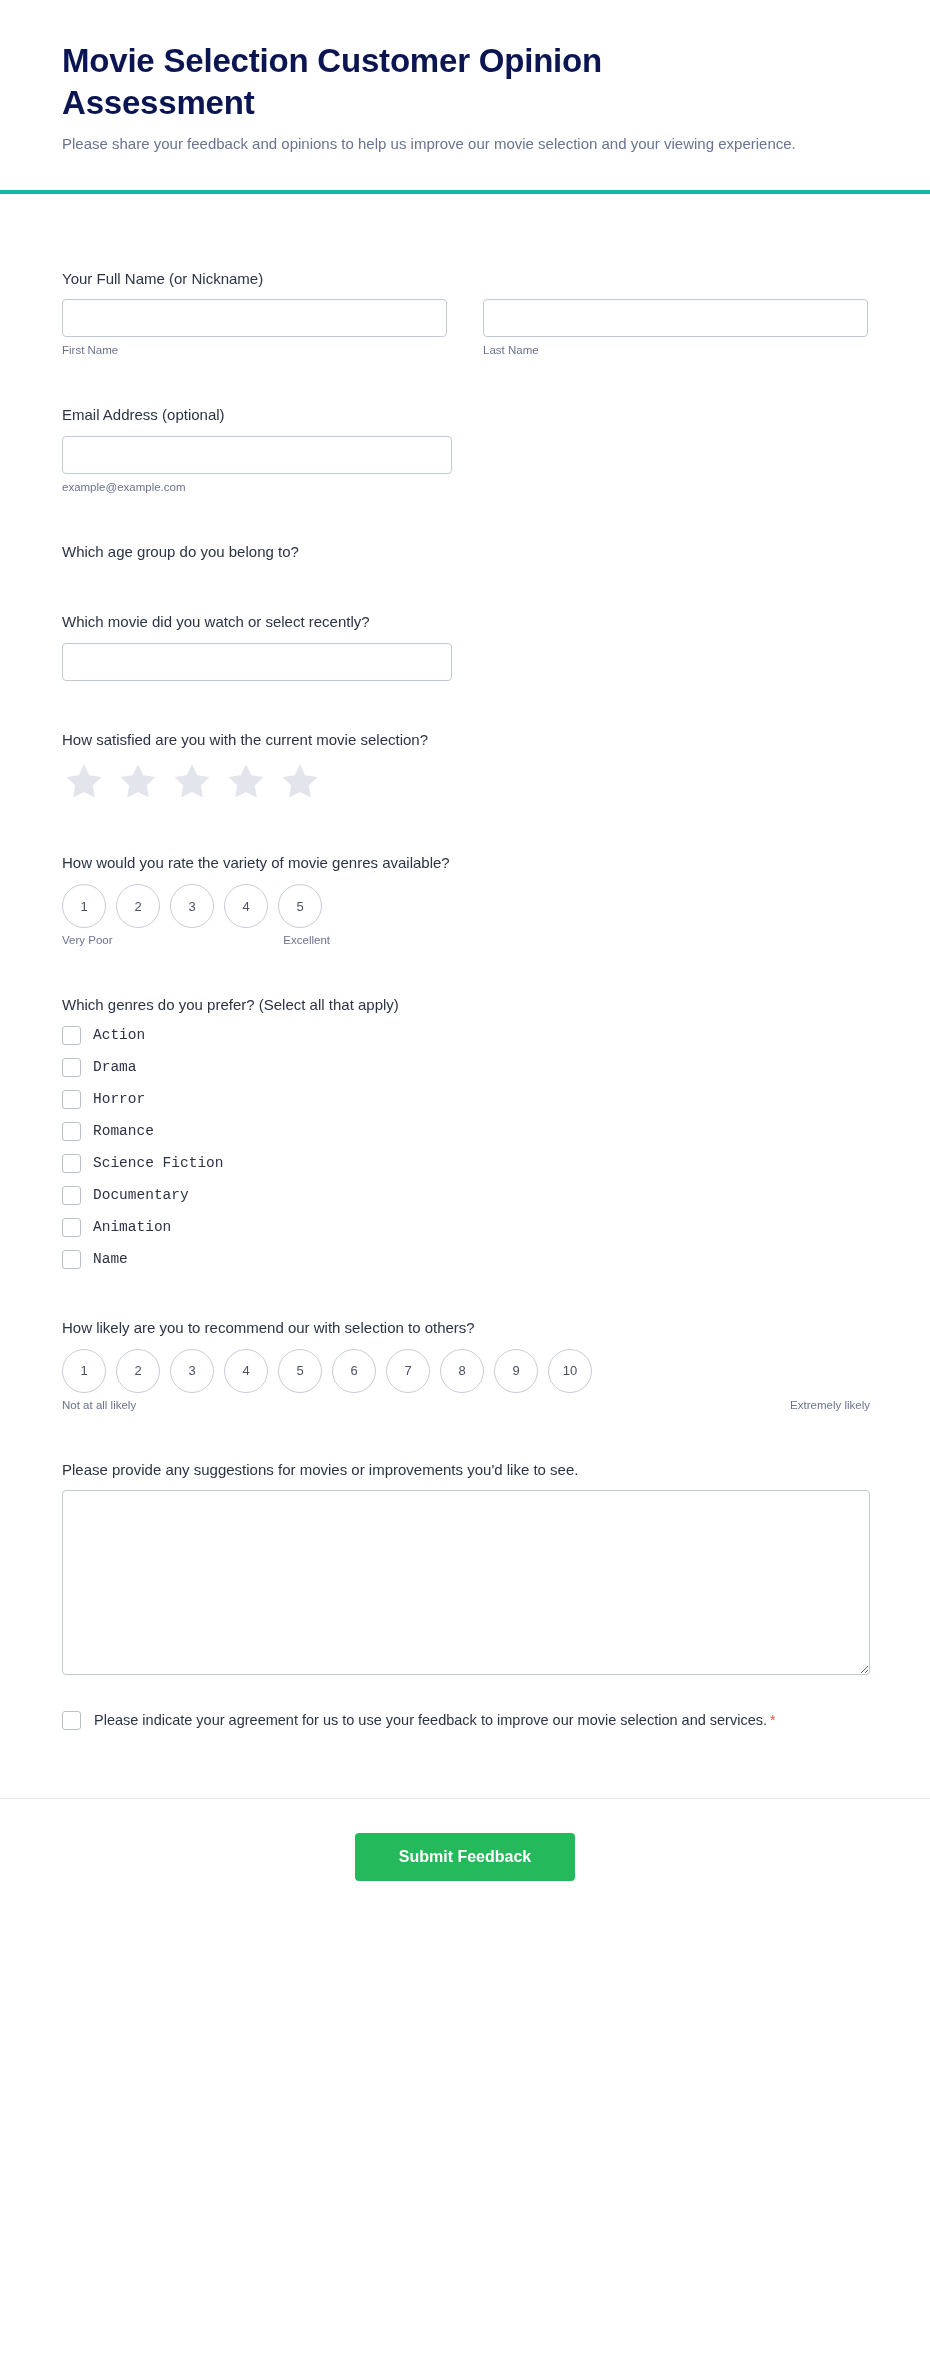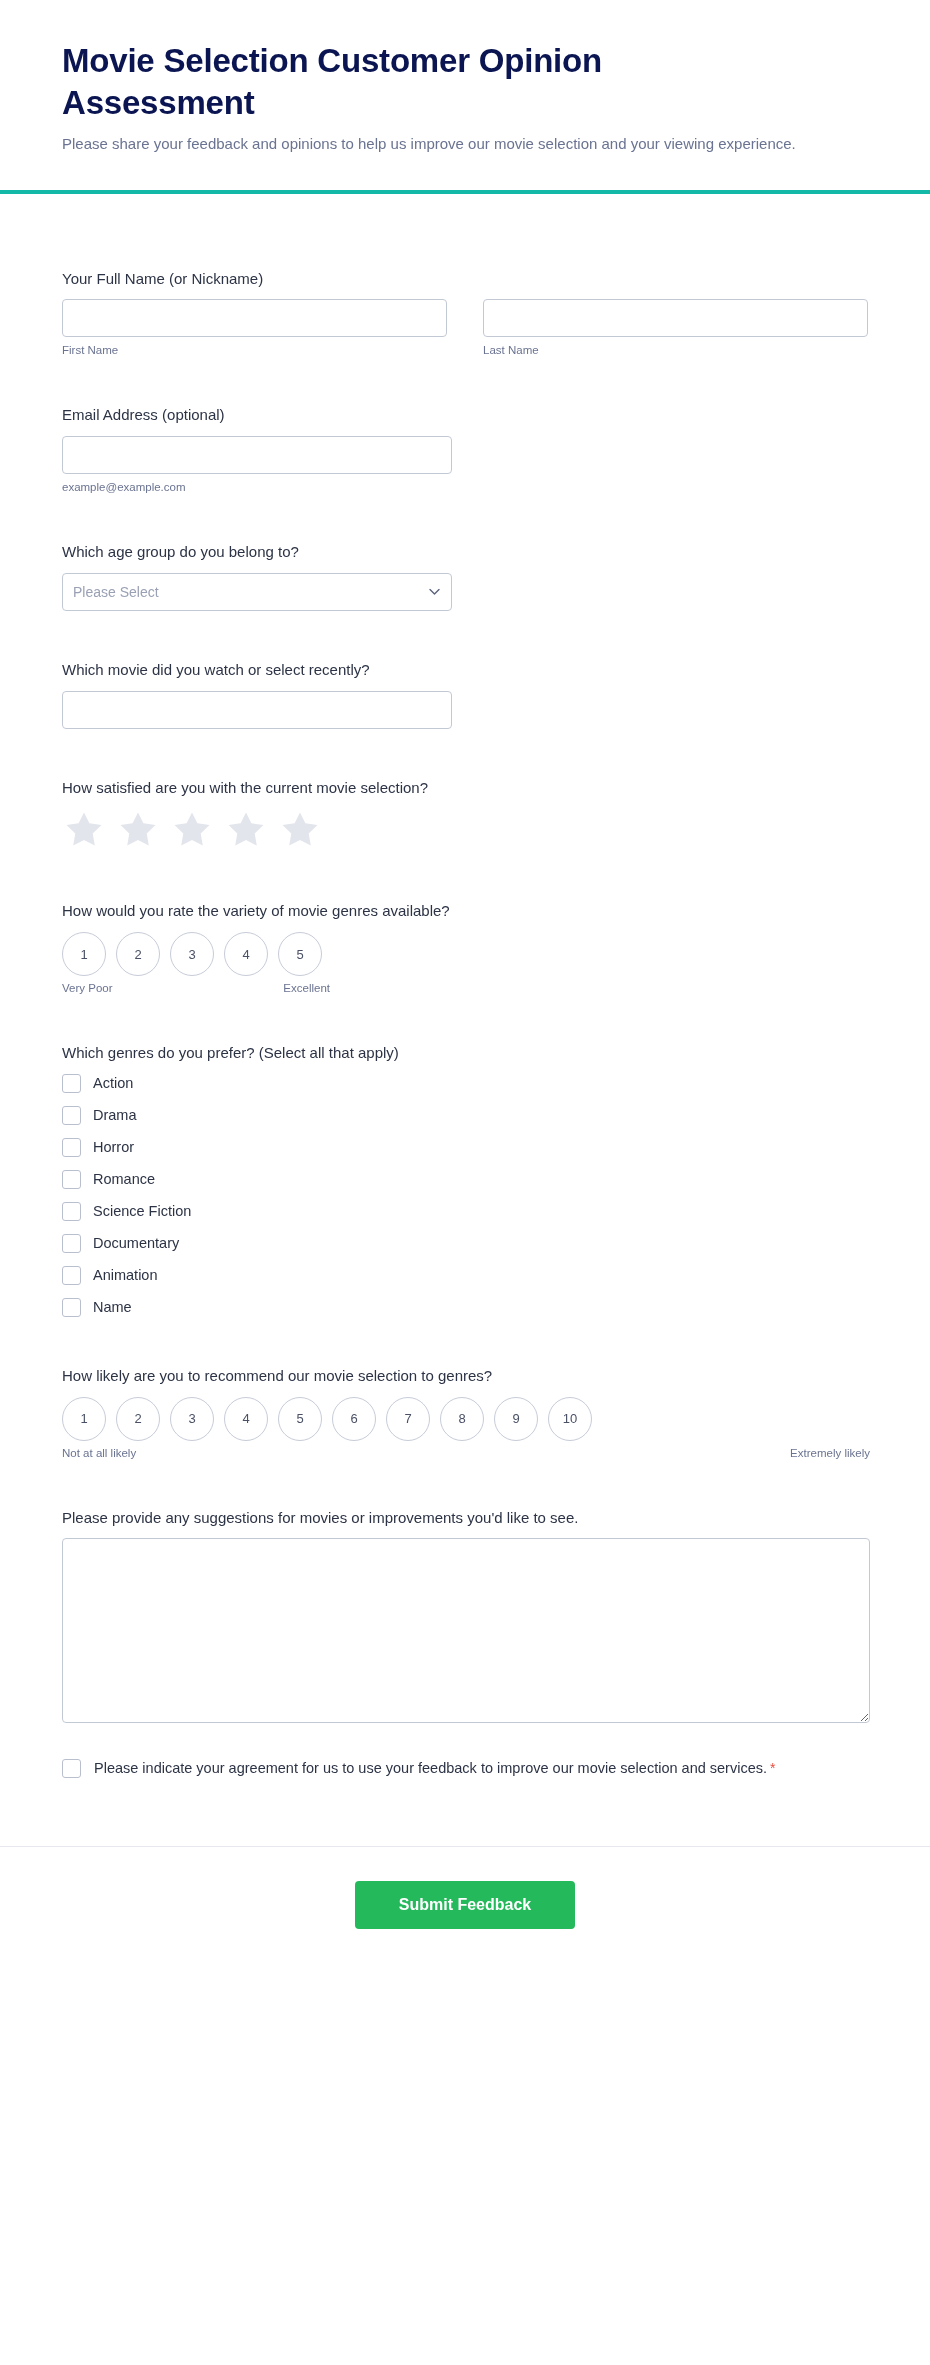--- a/index.html
+++ b/index.html
@@ -143,20 +143,21 @@
     justify-content: space-between;
     font-size: 11.5px;
     color: #6a7391;
     margin-top: 6px;
   }
   .scale-legend.w5 { width: 268px; }
   .scale-legend.w10 { width: 808px; }
   
   .check-list {
     margin-top: 10px;
+    font-family: Liberation Mono, monospace;
   }
   .check-row {
     display: flex;
     align-items: center;
     gap: 12px;
     margin-bottom: 13px;
   }
   .checkbox {
     width: 19px;
     height: 19px;
@@ -240,30 +241,20 @@
     <div class="field">
       <label class="field-label">Email Address (optional)</label>
       <div class="w-half">
         <input class="text-input" type="text" placeholder="" style="">
         <span class="sublabel">example@example.com</span>
       </div>
     </div>
 
     <div class="field">
       <label class="field-label">Which age group do you belong to?</label>
-      <div class="select-wrap">
-        <select class="select-input">
-          <option>Please Select</option>
-        </select>
-        <span class="select-caret">
-          <svg width="11" height="7" viewBox="0 0 11 7">
-              <path d="M1 1l4.5 4.5L10 1" fill="none" stroke="#5a6379" stroke-width="1.4" stroke-linecap="round" stroke-linejoin="round"></path>
-            </svg>
-        </span>
-      </div>
     </div>
 
     <div class="field">
       <label class="field-label">Which movie did you watch or select recently?</label>
       <div class="w-half">
         <input class="text-input" type="text" placeholder="" style="">
       </div>
     </div>
 
     <div class="field">
@@ -344,21 +335,21 @@
           <span class="check-label">Animation</span>
         </div>
         <div class="check-row">
           <span class="checkbox"></span>
           <span class="check-label">Name</span>
         </div>
       </div>
     </div>
 
     <div class="field">
-      <label class="field-label">How likely are you to recommend our movie selection to genres?</label>
+      <label class="field-label">How likely are you to recommend our with selection to others?</label>
       <div class="scale">
         <div class="scale-item">1</div>
         <div class="scale-item">2</div>
         <div class="scale-item">3</div>
         <div class="scale-item">4</div>
         <div class="scale-item">5</div>
         <div class="scale-item">6</div>
         <div class="scale-item">7</div>
         <div class="scale-item">8</div>
         <div class="scale-item">9</div>

